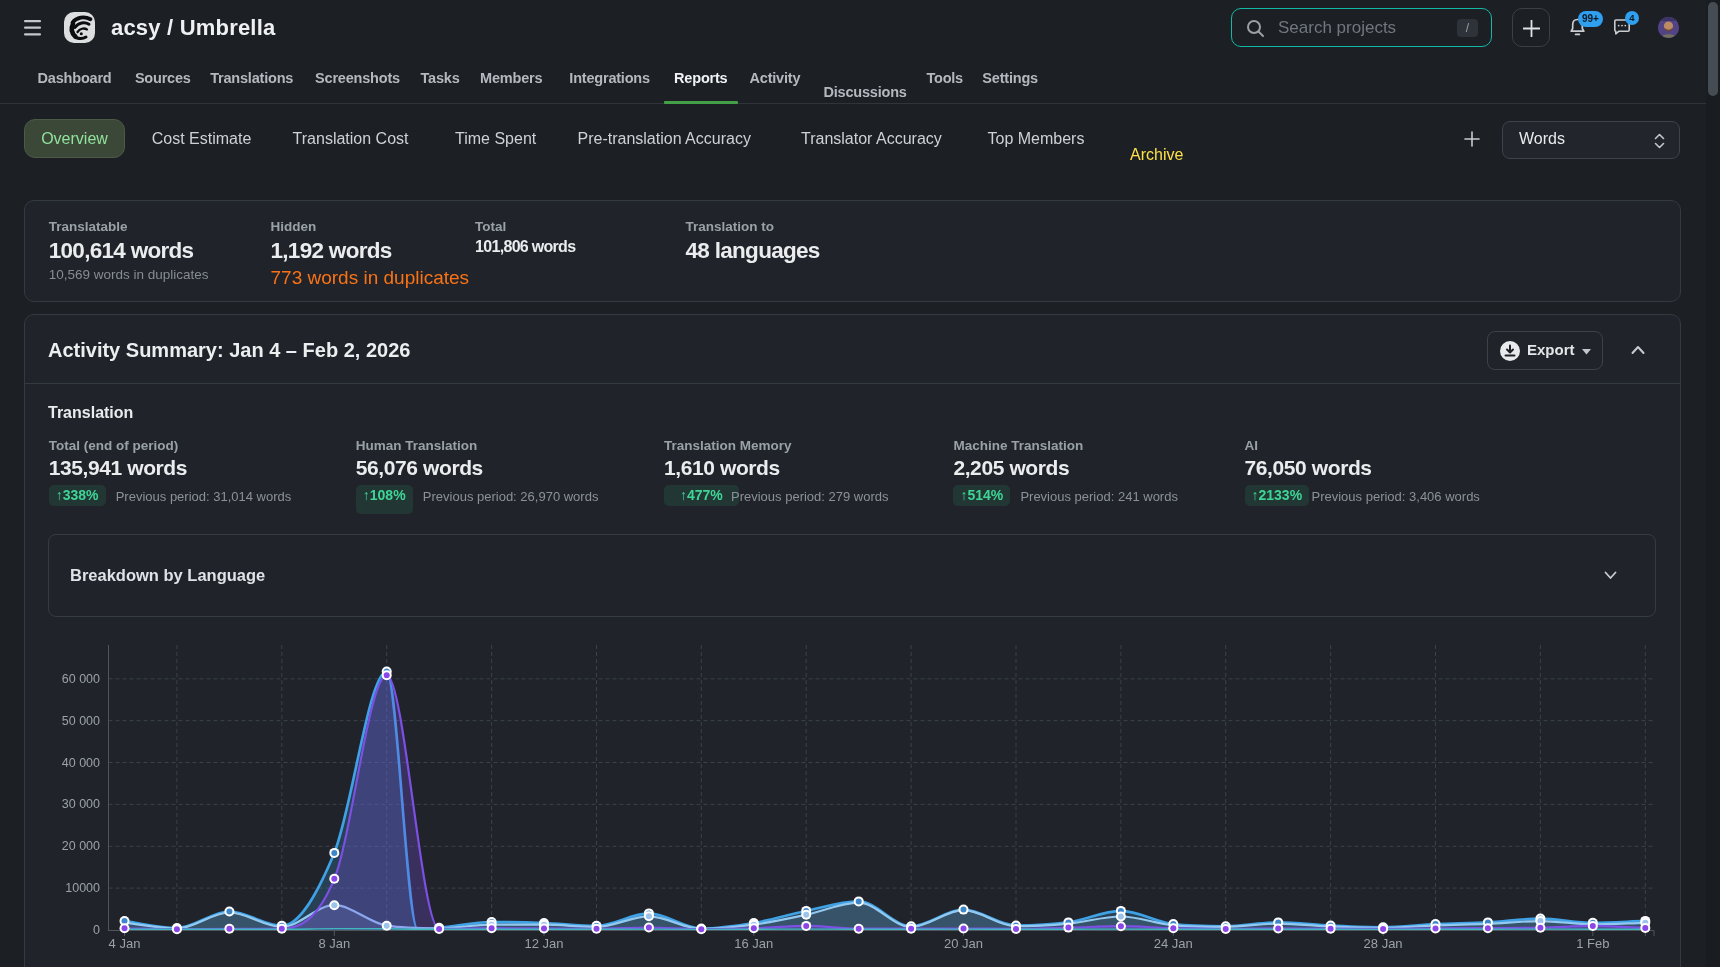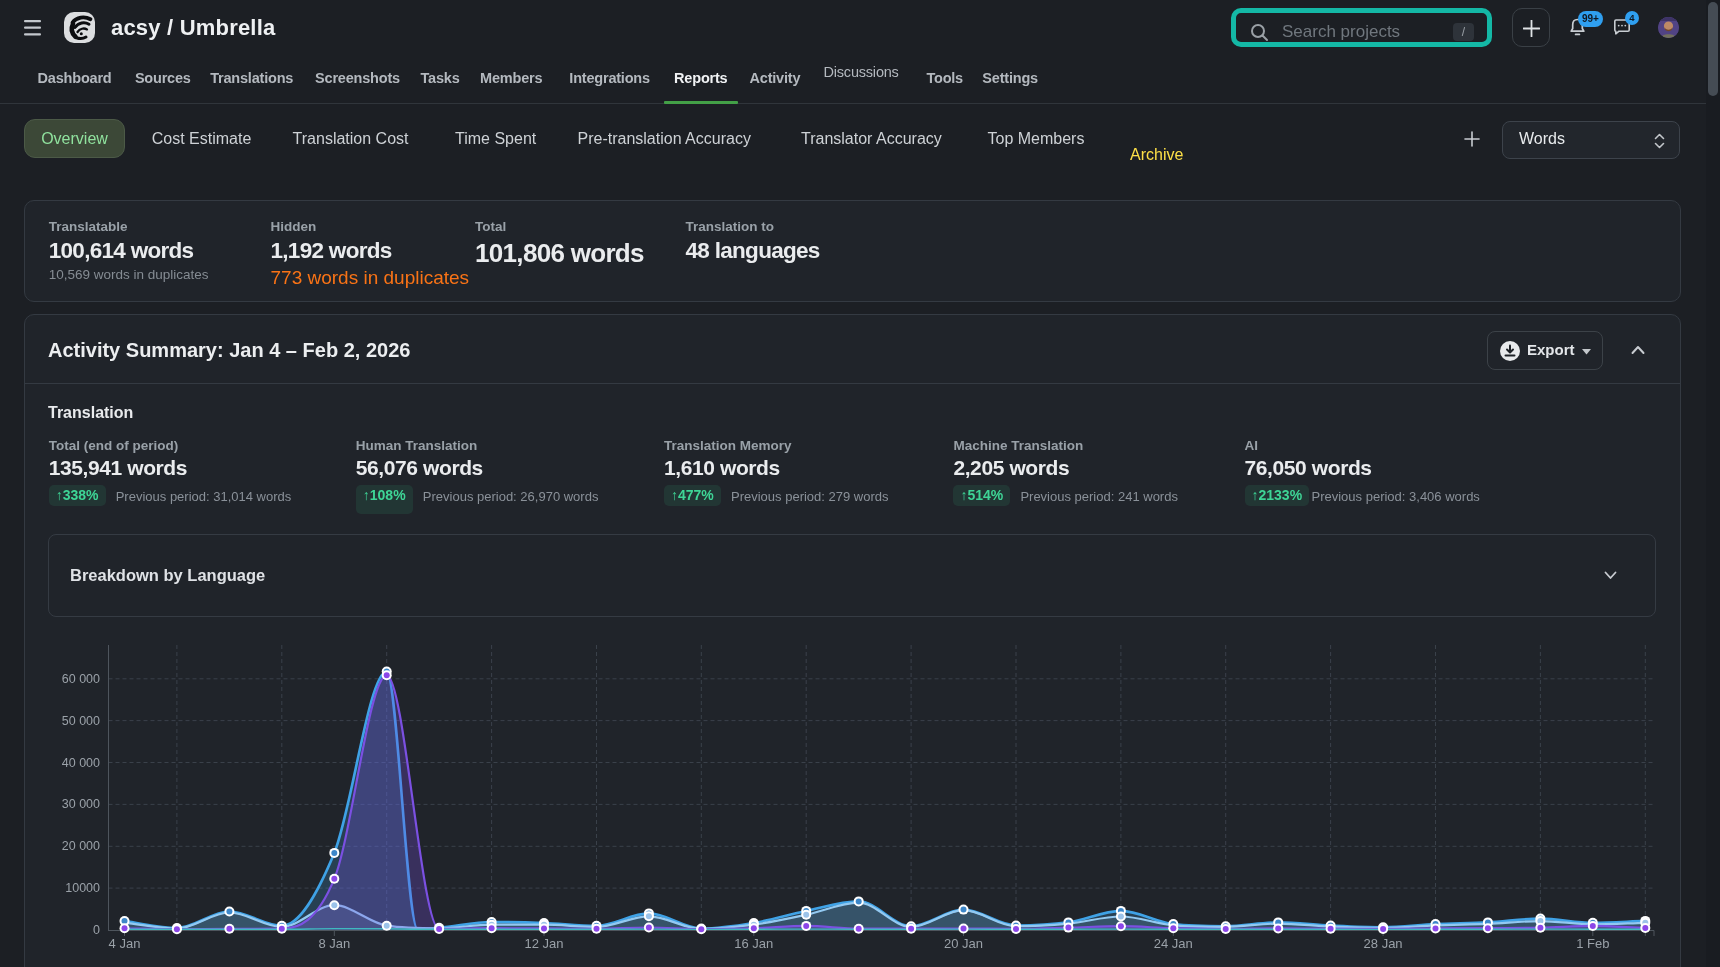--- a/index.html
+++ b/index.html
@@ -19,21 +19,21 @@
    <path d="M11 15.5 C14.5 10.5, 20.5 9.5, 25 12.2" stroke-width="3"></path>
    <path d="M13.5 20 C15.8 16.5, 20 15.7, 23 17.4" stroke-width="2.3"></path>
    <path d="M9 12 C6.8 16.5, 7.3 21, 11.5 24.8" stroke-width="4.6"></path>
    <path d="M13 26 C16.5 27, 19.5 26.6, 22 25" stroke-width="3"></path>
   </g>
   <circle cx="17.3" cy="21.8" r="1.5" fill="#0c0d10"></circle>
  </svg>
 </div>
 <div class="abs" style="left:111px;top:15px;font-size:22px;font-weight:700;color:#eef0f2;letter-spacing:.2px">acsy / Umbrella</div>
 
-<div class="abs" style="left:1231px;top:8px;width:261px;height:39px;border:5px solid #14b8a6;border-radius:10px;">
+<div class="abs" style="left:1231px;top:8px;width:261px;height:39px;border:1px solid #14b8a6;border-radius:10px;">
  <svg class="abs" style="left:14px;top:10px" width="19" height="19" viewBox="0 0 19 19">
   <circle cx="8" cy="8" r="6" fill="none" stroke="#9aa0a6" stroke-width="2"></circle>
   <line x1="12.5" y1="12.5" x2="17" y2="17" stroke="#9aa0a6" stroke-width="2" stroke-linecap="round"></line>
  </svg>
  <div class="abs" style="left:46px;top:9px;font-size:17px;color:#70777e">Search projects</div>
  <div class="abs" style="right:13px;top:10px;width:21px;height:18px;background:#2e333a;border-radius:4px;color:#9aa0a6;font-size:12px;text-align:center;line-height:18px">/</div>
 </div>
 <div class="abs" style="left:1512px;top:8px;width:38px;height:39px;border:1px solid #3a4046;border-radius:10px;">
  <svg class="abs" style="left:10px;top:11px" width="17" height="17" viewBox="0 0 17 17">
   <line x1="8.5" y1="0.5" x2="8.5" y2="16.5" stroke="#dfe3e6" stroke-width="1.8" stroke-linecap="round"></line>
@@ -67,21 +67,21 @@
 
 <div class="abs" style="left:37.6px;top:70px;font-size:14.5px;font-weight:700;letter-spacing:-0.2px;color:#b4b9bf">Dashboard</div>
 <div class="abs" style="left:134.9px;top:70px;font-size:14.5px;font-weight:700;letter-spacing:-0.2px;color:#b4b9bf">Sources</div>
 <div class="abs" style="left:210.2px;top:70px;font-size:14.5px;font-weight:700;letter-spacing:-0.2px;color:#b4b9bf">Translations</div>
 <div class="abs" style="left:315.1px;top:70px;font-size:14.5px;font-weight:700;letter-spacing:-0.2px;color:#b4b9bf">Screenshots</div>
 <div class="abs" style="left:420.5px;top:70px;font-size:14.5px;font-weight:700;letter-spacing:-0.2px;color:#b4b9bf">Tasks</div>
 <div class="abs" style="left:480.1px;top:70px;font-size:14.5px;font-weight:700;letter-spacing:-0.2px;color:#b4b9bf">Members</div>
 <div class="abs" style="left:569.3px;top:70px;font-size:14.5px;font-weight:700;letter-spacing:-0.2px;color:#b4b9bf">Integrations</div>
 <div class="abs" style="left:674.1px;top:70px;font-size:14.5px;font-weight:700;letter-spacing:-0.2px;color:#f0f2f4">Reports</div>
 <div class="abs" style="left:749.5px;top:70px;font-size:14.5px;font-weight:700;letter-spacing:-0.2px;color:#b4b9bf">Activity</div>
-<div class="abs" style="left:823.5px;top:64px;font-size:14.5px;font-weight:400;letter-spacing:-0.2px;color:#b4b9bf">Discussions</div>
+<div class="abs" style="left:823.5px;top:84px;font-size:14.5px;font-weight:700;letter-spacing:-0.2px;color:#b4b9bf">Discussions</div>
 <div class="abs" style="left:926.4px;top:70px;font-size:14.5px;font-weight:700;letter-spacing:-0.2px;color:#b4b9bf">Tools</div>
 <div class="abs" style="left:982.3px;top:70px;font-size:14.5px;font-weight:700;letter-spacing:-0.2px;color:#b4b9bf">Settings</div>
 <div class="abs" style="left:0;top:103px;width:1720px;height:1px;background:#30353b"></div>
 <div class="abs" style="left:664px;top:100.5px;width:74px;height:3px;background:#43a047;border-radius:1px"></div>
 
 <div class="abs" style="left:24px;top:119px;width:101px;height:39px;background:#3c4837;border:1px solid #4c5a47;border-radius:11px;color:#90e29e;font-size:16px;text-align:center;line-height:37px">Overview</div>
 <div class="abs" style="left:151.7px;top:130px;font-size:16px;color:#ced2d6">Cost Estimate</div>
 <div class="abs" style="left:292.6px;top:130px;font-size:16px;color:#ced2d6">Translation Cost</div>
 <div class="abs" style="left:455px;top:130px;font-size:16px;color:#ced2d6">Time Spent</div>
 <div class="abs" style="left:577.5px;top:130px;font-size:16px;color:#ced2d6">Pre-translation Accuracy</div>
@@ -101,21 +101,21 @@
 </div>
 
 <div class="abs" style="left:24px;top:200px;width:1657px;height:102px;background:#20242a;border:1px solid #343a42;border-radius:10px"></div>
 <div class="abs" style="left:48.7px;top:219px;font-size:13.5px;font-weight:700;color:#99a1a8">Translatable</div>
 <div class="abs" style="left:48.7px;top:238px;font-size:22.5px;font-weight:700;letter-spacing:-0.7px;color:#eaecee">100,614 words</div>
 <div class="abs" style="left:48.7px;top:267px;font-size:13.5px;color:#858c93">10,569 words in duplicates</div>
 <div class="abs" style="left:270.5px;top:219px;font-size:13.5px;font-weight:700;color:#99a1a8">Hidden</div>
 <div class="abs" style="left:270.5px;top:238px;font-size:22.5px;font-weight:700;letter-spacing:-0.7px;color:#eaecee">1,192 words</div>
 <div class="abs" style="left:270.5px;top:267px;font-size:19px;color:#f97316">773 words in duplicates</div>
 <div class="abs" style="left:475.1px;top:219px;font-size:13.5px;font-weight:700;color:#99a1a8">Total</div>
-<div class="abs" style="left:475.1px;top:238px;font-size:26px;font-weight:700;letter-spacing:-0.7px;color:#eaecee">101,806 words</div>
+<div class="abs" style="left:475.1px;top:238px;font-size:16px;font-weight:700;letter-spacing:-0.7px;color:#eaecee">101,806 words</div>
 <div class="abs" style="left:685.5px;top:219px;font-size:13.5px;font-weight:700;color:#99a1a8">Translation to</div>
 <div class="abs" style="left:685.5px;top:238px;font-size:22.5px;font-weight:700;letter-spacing:-0.7px;color:#eaecee">48 languages</div>
 
 <div class="abs" style="left:24px;top:314px;width:1657px;height:680px;background:#20242a;border:1px solid #343a42;border-radius:10px"></div>
 <div class="abs" style="left:48px;top:339px;font-size:20px;font-weight:700;color:#eceef0">Activity Summary: Jan 4 – Feb 2, 2026</div>
 <div class="abs" style="left:25px;top:383px;width:1655px;height:1px;background:#343a42"></div>
 
 <div class="abs" style="left:1487px;top:331px;width:116px;height:39px;border:1px solid #3c4248;border-radius:8px;">
  <svg class="abs" style="left:12px;top:9px" width="20" height="20" viewBox="0 0 20 20">
   <circle cx="10" cy="10" r="10" fill="#e8eaec"></circle>
@@ -136,21 +136,21 @@
 <div class="abs" style="left:48.7px;top:438px;font-size:13.5px;font-weight:700;color:#99a1a8">Total (end of period)</div>
 <div class="abs" style="left:48.7px;top:456px;font-size:21px;font-weight:700;letter-spacing:-0.4px;color:#eaecee">135,941 words</div>
 <div class="abs" style="left:48.7px;top:485px;height:21px;border-radius:5px;background:rgba(62,213,150,0.10);color:#3ed596;font-size:14px;font-weight:600;line-height:21px;padding:0 7px">↑338%</div>
 <div class="abs" style="left:115.7px;top:489px;font-size:13px;color:#8a9199">Previous period: 31,014 words</div>
 <div class="abs" style="left:355.8px;top:438px;font-size:13.5px;font-weight:700;color:#99a1a8">Human Translation</div>
 <div class="abs" style="left:355.8px;top:456px;font-size:21px;font-weight:700;letter-spacing:-0.4px;color:#eaecee">56,076 words</div>
 <div class="abs" style="left:355.8px;top:485px;height:29px;border-radius:5px;background:rgba(62,213,150,0.10);color:#3ed596;font-size:14px;font-weight:600;line-height:21px;padding:0 7px">↑108%</div>
 <div class="abs" style="left:422.8px;top:489px;font-size:13px;color:#8a9199">Previous period: 26,970 words</div>
 <div class="abs" style="left:664.0px;top:438px;font-size:13.5px;font-weight:700;color:#99a1a8">Translation Memory</div>
 <div class="abs" style="left:664.0px;top:456px;font-size:21px;font-weight:700;letter-spacing:-0.4px;color:#eaecee">1,610 words</div>
-<div class="abs" style="left:664.0px;top:485px;height:21px;border-radius:5px;background:rgba(62,213,150,0.10);color:#3ed596;font-size:14px;font-weight:600;line-height:21px;padding:0 7px">↑477%</div>
+<div class="abs" style="left:664.0px;top:485px;height:21px;border-radius:5px;background:rgba(62,213,150,0.10);color:#3ed596;font-size:14px;font-weight:600;line-height:21px;padding:0 16px">↑477%</div>
 <div class="abs" style="left:731.0px;top:489px;font-size:13px;color:#8a9199">Previous period: 279 words</div>
 <div class="abs" style="left:953.4px;top:438px;font-size:13.5px;font-weight:700;color:#99a1a8">Machine Translation</div>
 <div class="abs" style="left:953.4px;top:456px;font-size:21px;font-weight:700;letter-spacing:-0.4px;color:#eaecee">2,205 words</div>
 <div class="abs" style="left:953.4px;top:485px;height:21px;border-radius:5px;background:rgba(62,213,150,0.10);color:#3ed596;font-size:14px;font-weight:600;line-height:21px;padding:0 7px">↑514%</div>
 <div class="abs" style="left:1020.4px;top:489px;font-size:13px;color:#8a9199">Previous period: 241 words</div>
 <div class="abs" style="left:1244.5px;top:438px;font-size:13.5px;font-weight:700;color:#99a1a8">AI</div>
 <div class="abs" style="left:1244.5px;top:456px;font-size:21px;font-weight:700;letter-spacing:-0.4px;color:#eaecee">76,050 words</div>
 <div class="abs" style="left:1244.5px;top:485px;height:21px;border-radius:5px;background:rgba(62,213,150,0.10);color:#3ed596;font-size:14px;font-weight:600;line-height:21px;padding:0 7px">↑2133%</div>
 <div class="abs" style="left:1311.5px;top:489px;font-size:13px;color:#8a9199">Previous period: 3,406 words</div>
 

